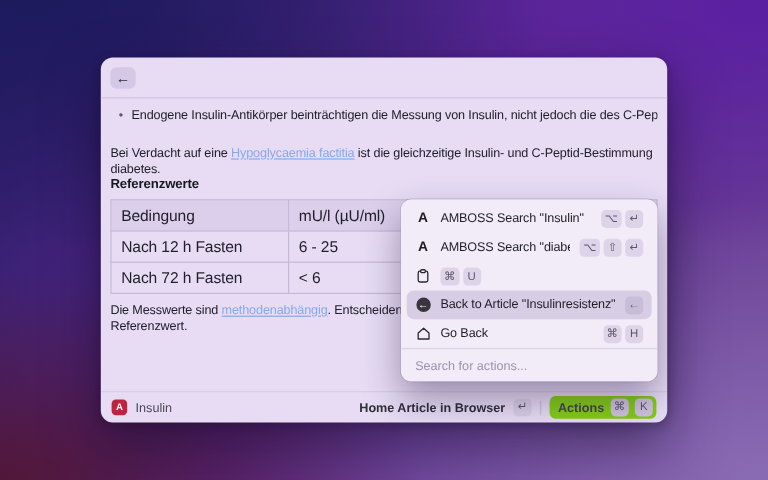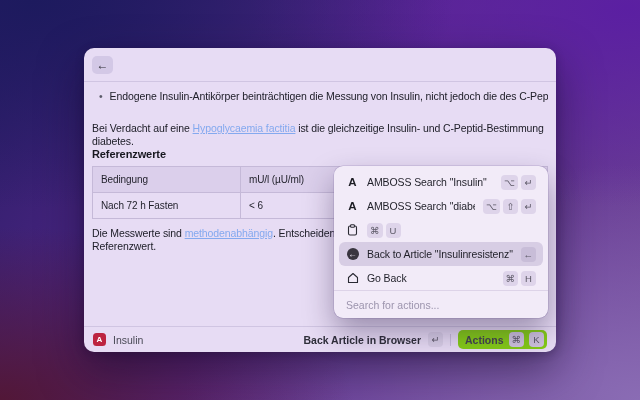--- a/index.html
+++ b/index.html
@@ -35,21 +35,21 @@
     padding:8px 8px 0 8px; font-size:10.5px; letter-spacing:-.1px;
     line-height:13px; color:#20202a;
   }
   .nowrap { white-space:nowrap; overflow:hidden; display:block; }
   .bullet-line { display:flex; gap:7px; padding-left:7px; }
   .bullet-dot { color:#5a5a68; }
   .para1 { margin-top:19px; }
   .link { color:#84a9ef; text-decoration:underline; cursor:pointer; }
   .sec-title { font-weight:bold; font-size:11px; color:#17171f; }
   table.ref {
-    margin-top:5px; width:100%; border-collapse:collapse; font-size:10px;
+    margin-top:5px; width:100%; border-collapse:collapse; font-size:13px;
     color:#1f1f29;
   }
   table.ref td, table.ref th {
     border:1px solid #c5b9d8; text-align:left; font-weight:normal;
     padding:6px 8px; line-height:13px; vertical-align:middle;
   }
   table.ref th { background:#dbcfeb; }
   table.ref td:first-child, table.ref th:first-child { width:148px; }
   .para2 { margin-top:8px; }
 
@@ -142,37 +142,41 @@
 
     <div class="sec-title">Referenzwerte</div>
 
     <table class="ref">
       <tbody>
           <tr>
         <th>Bedingung</th>
         <th>mU/l (µU/ml)</th>
       </tr>
       <tr>
+        <td>Nach 12 h Fasten</td>
+        <td>6 - 25</td>
+      </tr>
+      <tr>
         <td>Nach 72 h Fasten</td>
         <td>&lt; 6</td>
       </tr>
     </tbody>
       </table>
 
     <div class="para2">
       <span class="nowrap"><span>Die Messwerte sind </span><span class="link">methodenabhängig</span><span>. Entscheidend ist der</span></span>
       <span class="nowrap">Referenzwert.</span>
     </div>
   </div>
 
   <div class="wfooter">
     <span class="amboss-logo">A</span>
     <span class="src">Insulin</span>
     <span class="spacer"></span>
-    <span class="open-label">Back Article in Browser</span>
+    <span class="open-label">Home Article in Browser</span>
     <span class="kcap">↵</span>
     <span class="vdiv"></span>
     <span class="actions-group">
       <span class="alabel">Actions</span>
       <span class="kcap">⌘</span>
       <span class="kcap">K</span>
     </span>
   </div>
 </div>
 

